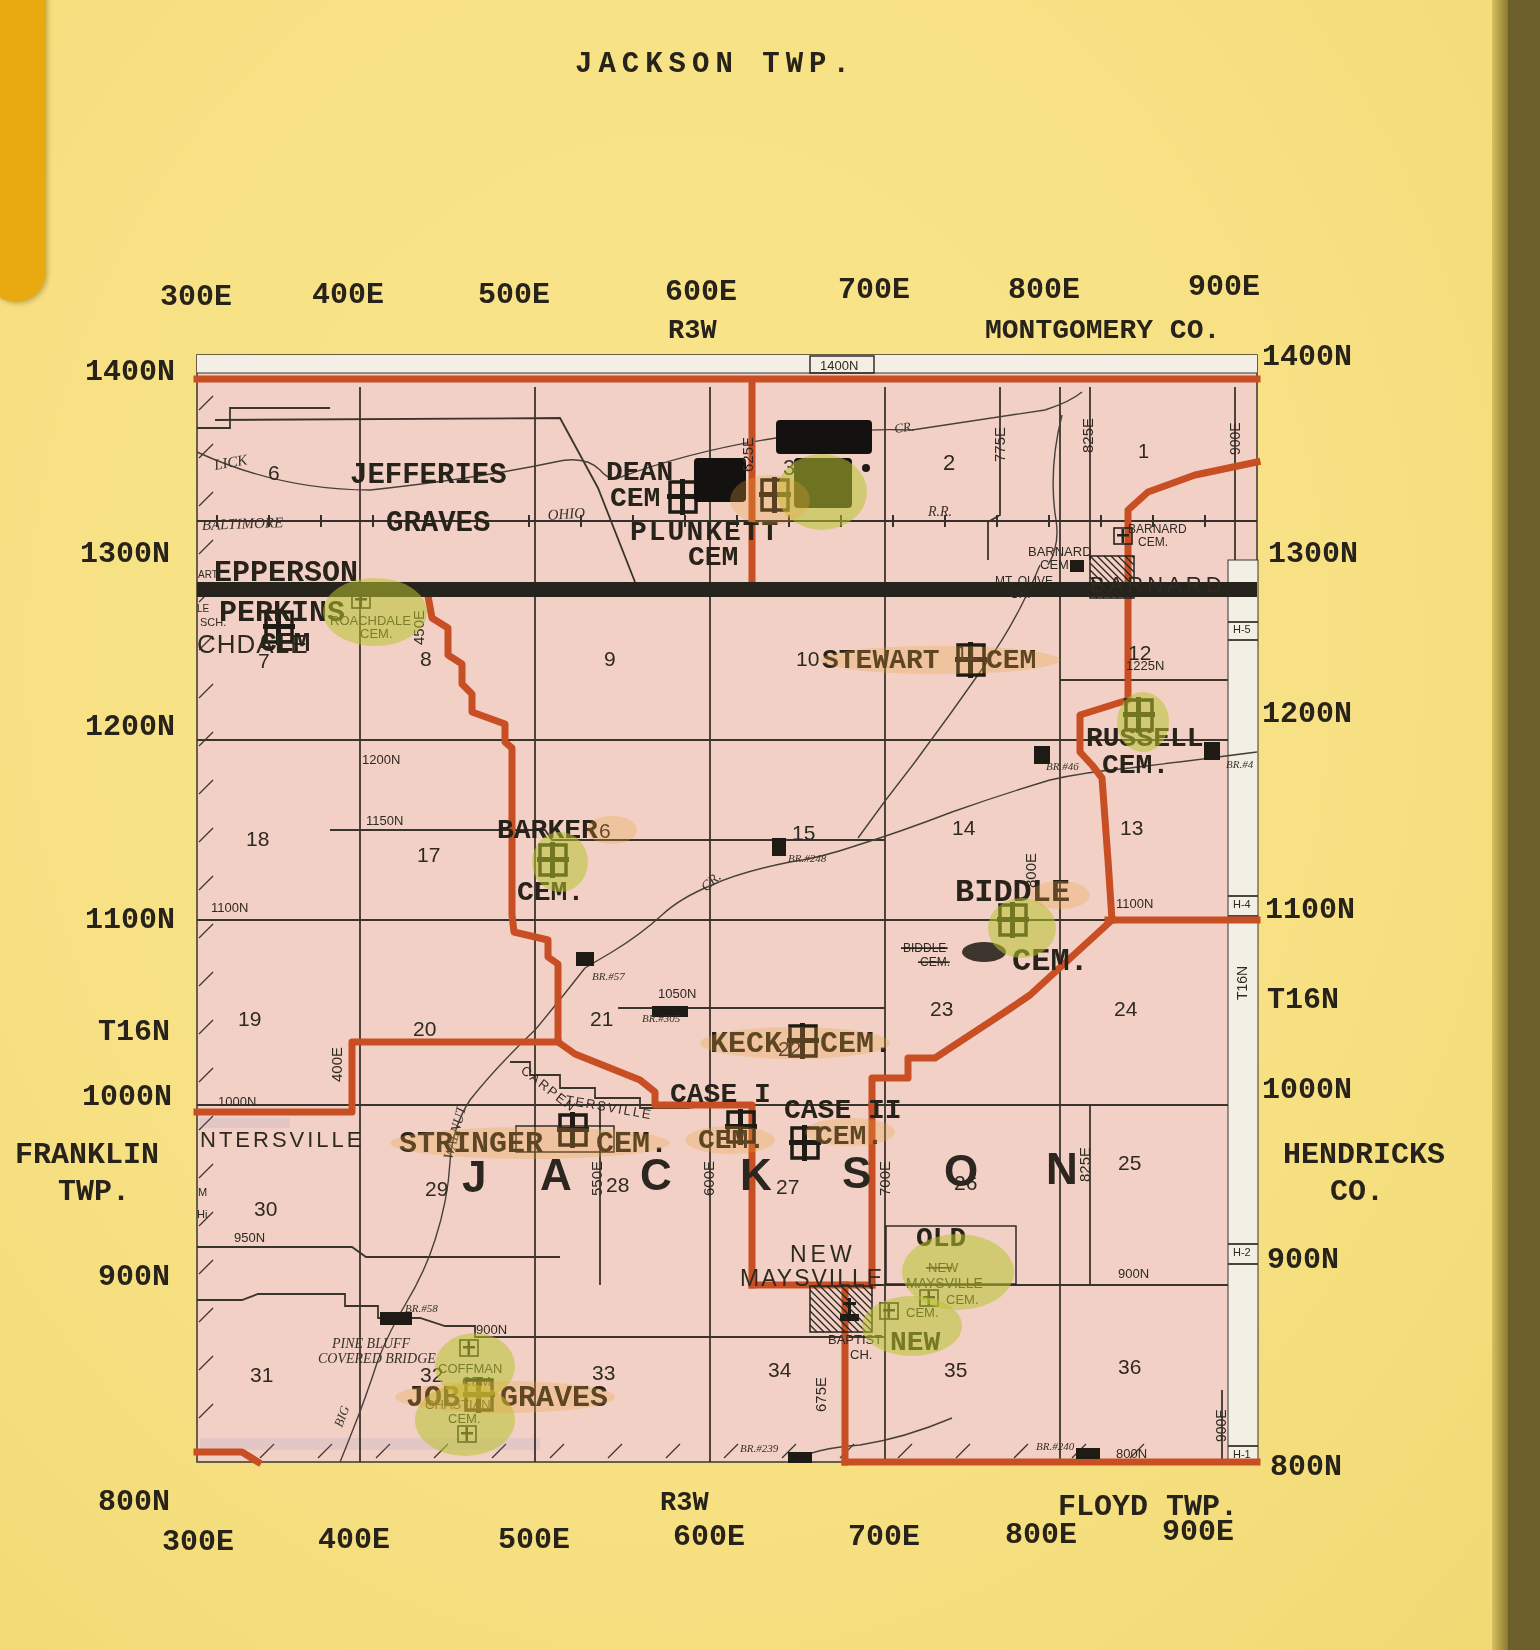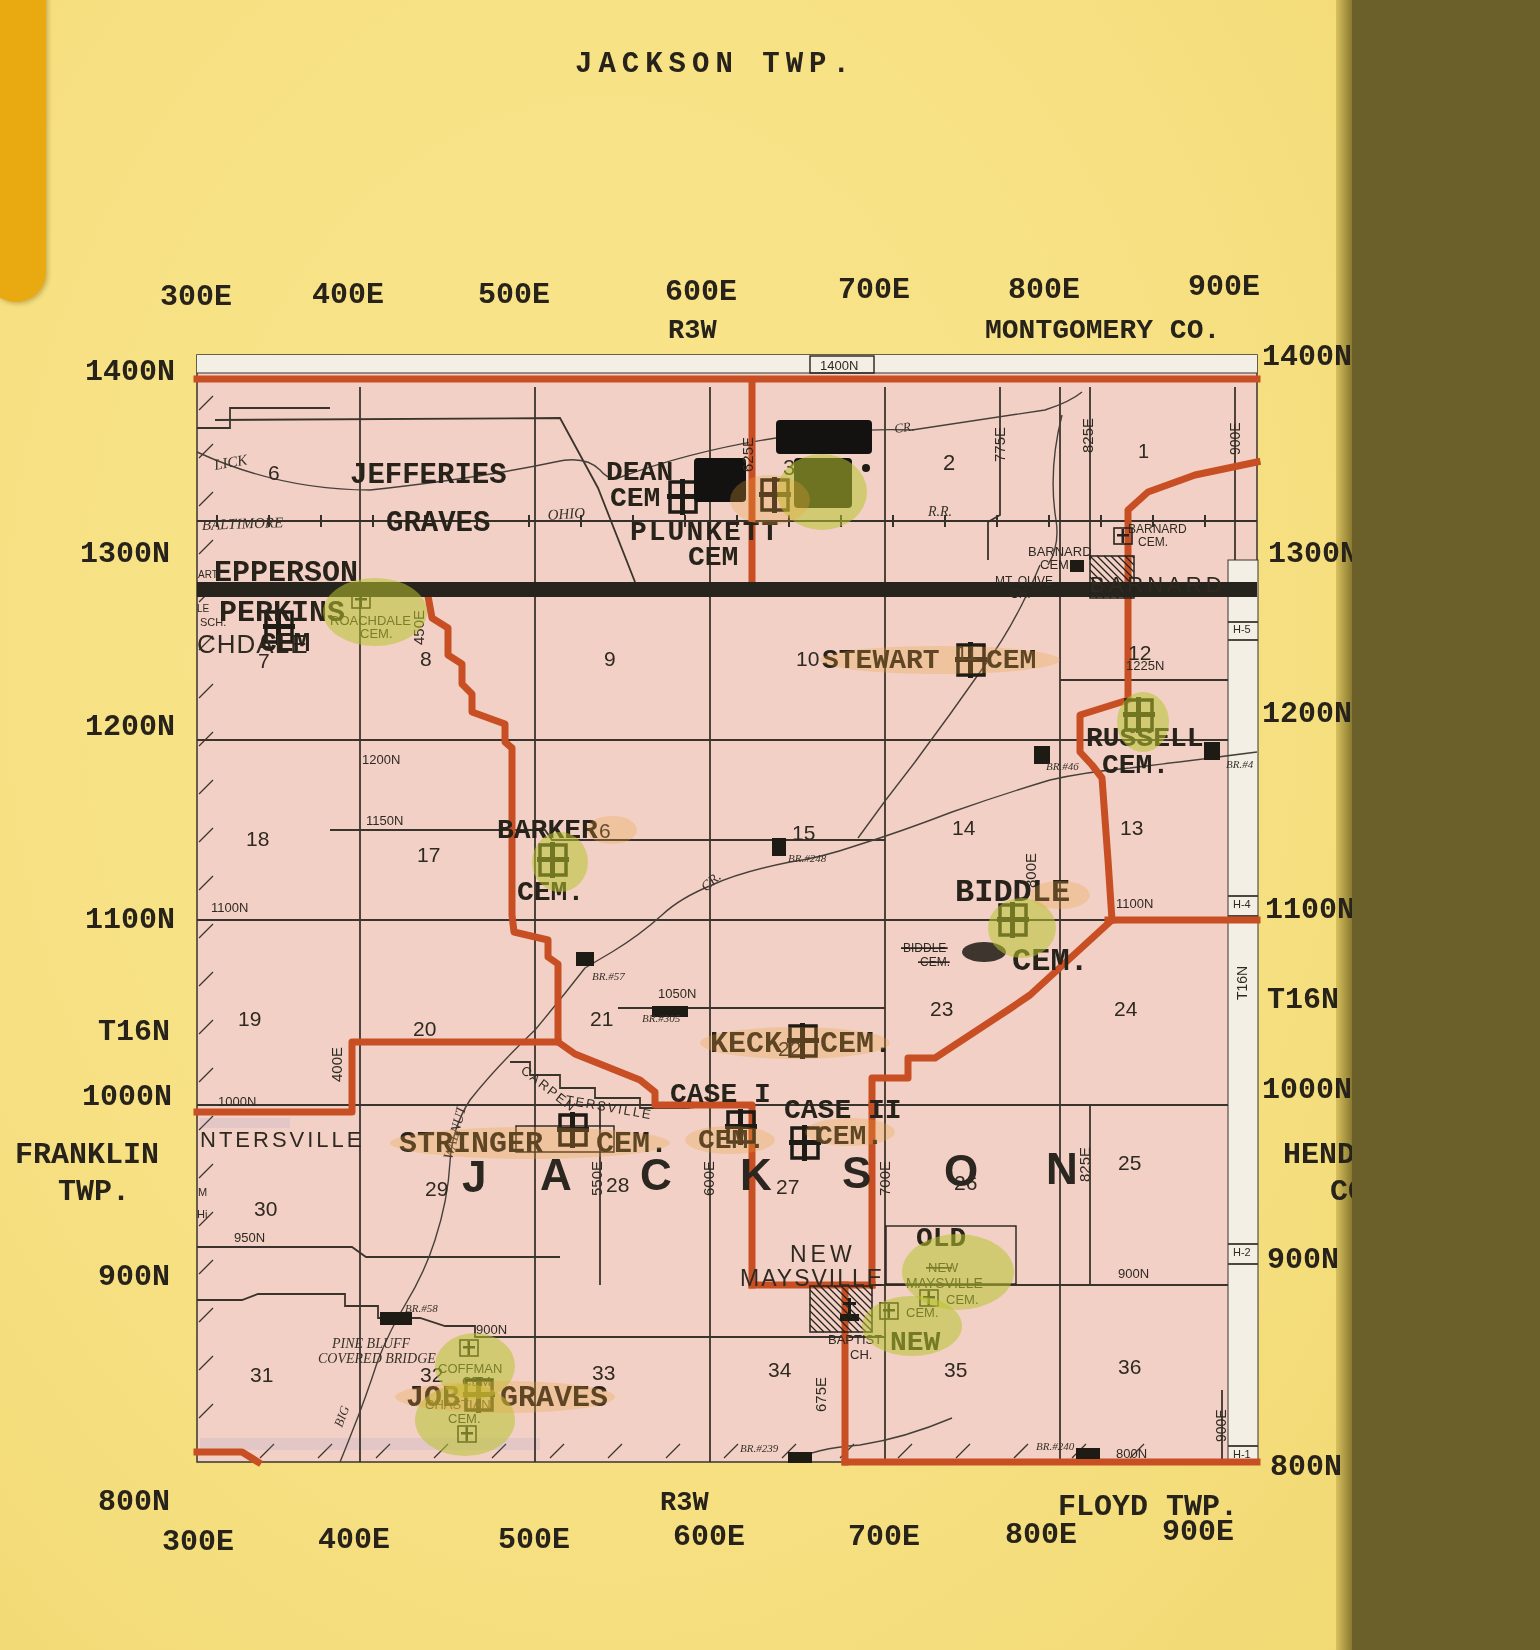--- a/index.html
+++ b/index.html
@@ -1,16 +1,16 @@
 <!DOCTYPE html>
 <html><head>
 <meta charset="utf-8">
 <style>
   html,body{margin:0;padding:0;background:#6b5f2a;}
-  #page{position:relative;width:1352px;height:1650px;overflow:hidden;
+  #page{position:relative;width:1508px;height:1650px;overflow:hidden;
         background:radial-gradient(ellipse at 45% 40%, #f9e58d 0%, #f7e184 55%, #f1d973 100%);
         font-family:"Liberation Sans",sans-serif;}
   #page-edge{position:absolute;right:0;top:0;width:16px;height:100%;
         background:linear-gradient(to right,#d8c05e,#8a7a30);}
   #gold-tab{position:absolute;left:-14px;top:-10px;width:60px;height:312px;
         background:#e9a911;border-radius:0 0 34px 34px;box-shadow:2px 2px 4px rgba(120,90,10,.35);}
   svg{position:absolute;left:0;top:0;}
   text{white-space:pre;}
   .f-m{font-family:"Liberation Mono",monospace;font-weight:700;fill:#27221a;}
   .f-s{font-family:"Liberation Sans",sans-serif;fill:#2e2a22;}

